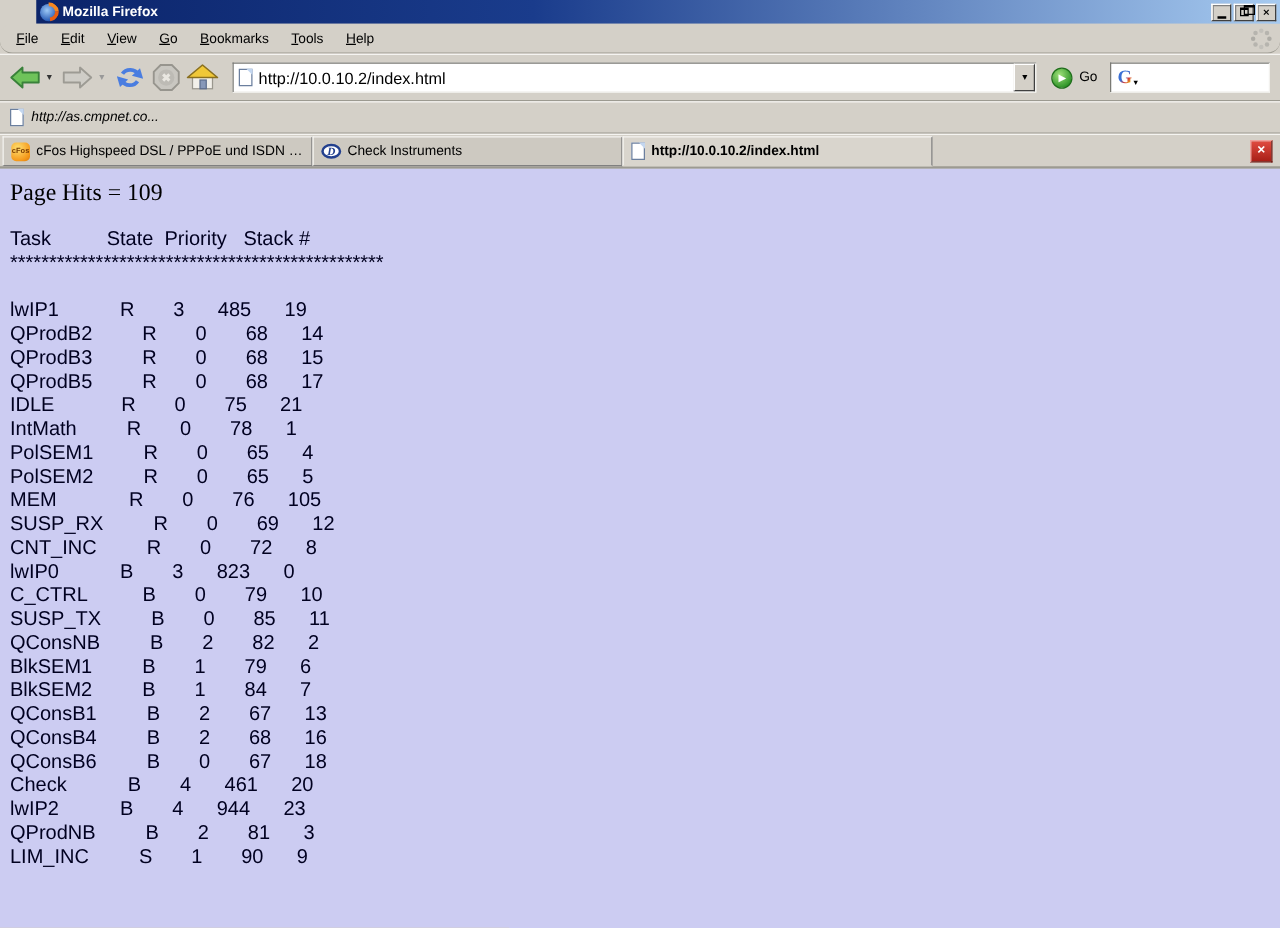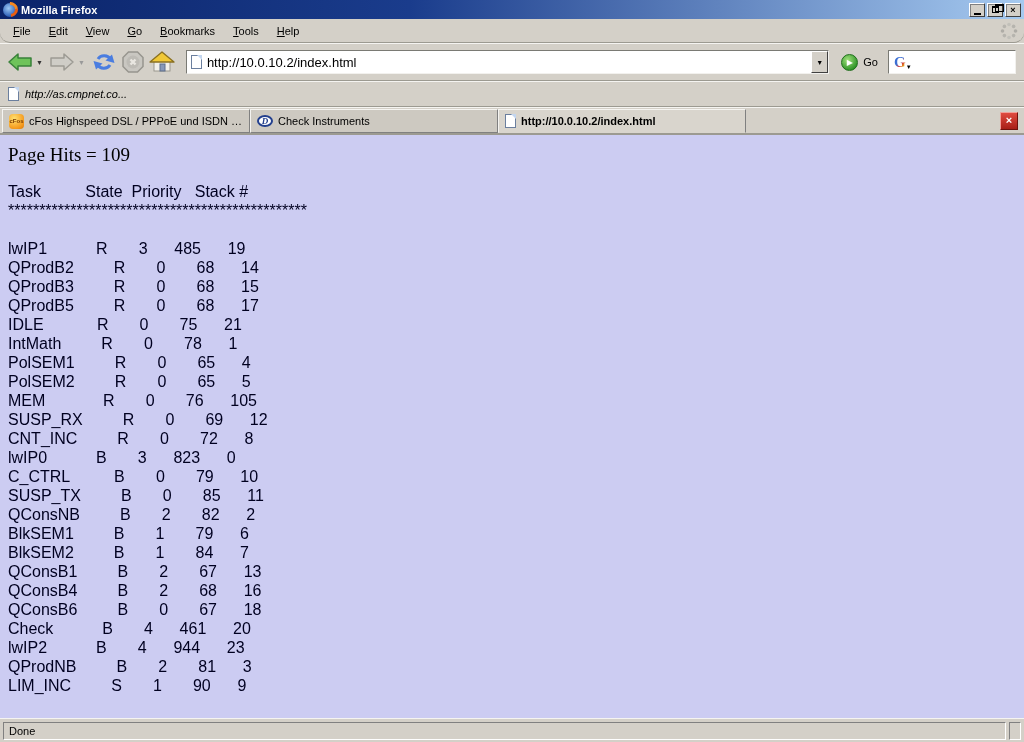--- a/index.html
+++ b/index.html
@@ -9,21 +9,21 @@
     font-size: 11px;
     background: var(--chrome, #d4d0c8);
     color:#000;
   }
   .window { width:1024px; height:742px; display:flex; flex-direction:column; }
 
   
   .titlebar {
     height:19px; flex:0 0 19px;
     background: linear-gradient(90deg, var(--title-start,#0b246a) 0%, #1a3c8c 40%, var(--title-end,#a6caf0) 100%);
-    display:flex; align-items:center; padding:0 3px; gap:4px;
+    display:flex; align-items:center; padding:0 3px; gap:4px;margin-left:29px;
   }
   .ff-icon {
     width:14px; height:14px; border-radius:50%;
     background: radial-gradient(circle at 40% 38%, #9cc8f5, #1f53b0 75%);
     position:relative; flex:0 0 14px;
   }
   .ff-icon::after {
     content:''; position:absolute; top:-1px; right:-1px; width:9px; height:9px;
     border-radius:50%;
     border-top:3px solid #f6871f; border-right:3px solid #e85d10;
@@ -318,18 +318,14 @@
 BlkSEM2         B       1       84      7
 QConsB1         B       2       67      13
 QConsB4         B       2       68      16
 QConsB6         B       0       67      18
 Check           B       4      461      20
 lwIP2           B       4      944      23
 QProdNB         B       2       81      3
 LIM_INC         S       1       90      9</pre>
   </div>
 
-  <div class="statusbar">
-    <span class="status-panel">Done</span>
-    <span class="status-grip"></span>
-  </div>
 
 </div>
 
 </body></html>

